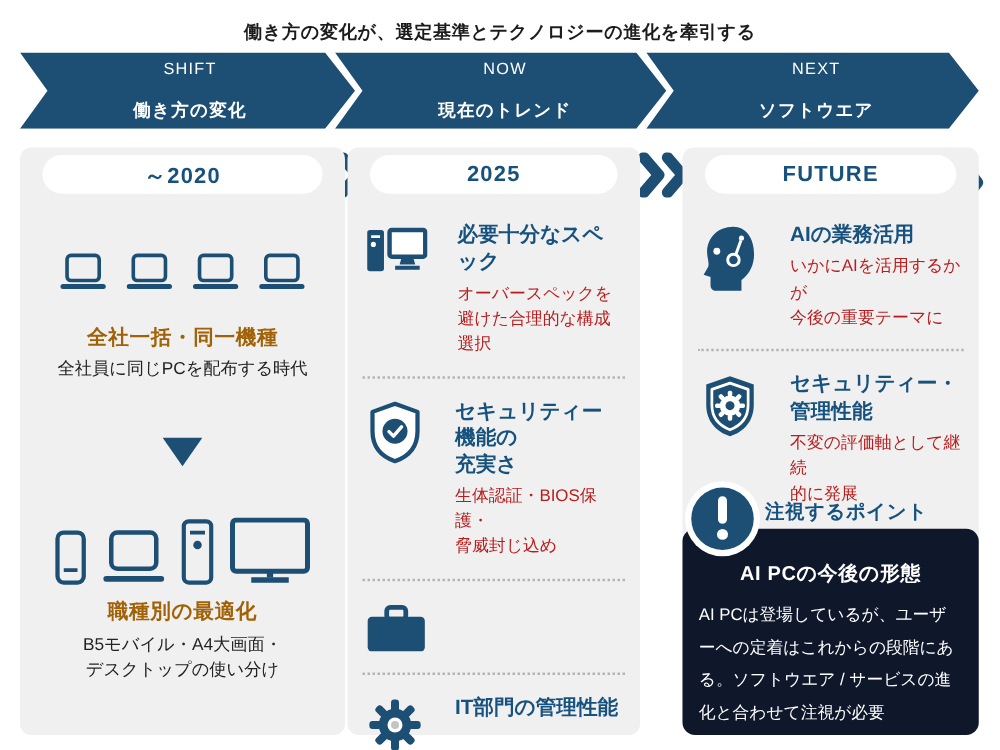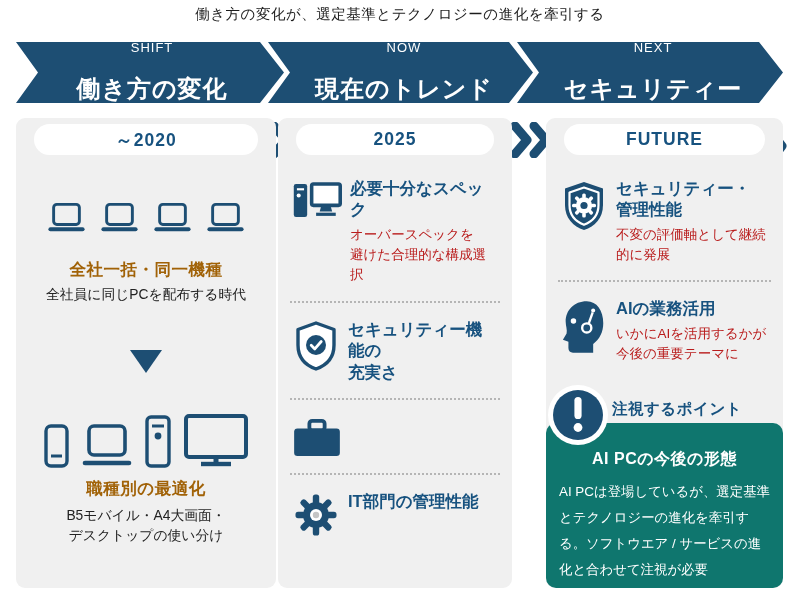--- a/index.html
+++ b/index.html
@@ -3,29 +3,29 @@
 <meta charset="utf-8">
 <style>
   html,body{margin:0;padding:0;background:#fff;}
   .stage{
     position:relative;width:800px;height:600px;background:#ffffff;overflow:hidden;
     font-family:"Liberation Sans","DejaVu Sans",sans-serif;color:#222;
   }
   .ws{white-space:pre-line;}
   
   .page-title{
-    position:absolute;top:5px;left:0;width:800px;text-align:center;
-    font-size:14.5px;font-weight:400;color:#1c1c1c;letter-spacing:.5px;
+    position:absolute;top:16px;left:0;width:800px;text-align:center;
+    font-size:14.5px;font-weight:700;color:#1c1c1c;letter-spacing:.5px;
   }
   
   .arrows{position:absolute;left:0;top:42px;width:800px;height:61px;}
   .stage-label{position:absolute;top:42px;height:61px;display:flex;flex-direction:column;
     align-items:center;justify-content:center;gap:18px;color:#fff;pointer-events:none;}
   .stage-label .eyebrow{font-size:13px;letter-spacing:1px;}
-  .stage-label .slabel{font-size:24px;font-weight:700;letter-spacing:1px;}
+  .stage-label .slabel{font-size:14px;font-weight:700;letter-spacing:1px;}
   .lab1{left:40px;width:224px;}
   .lab2{left:292px;width:224px;}
   .lab3{left:541px;width:224px;}
   
   .sep{position:absolute;}
   .sep1{left:251px;top:122px;}
   .sep2{left:511px;top:122px;}
   .sep3{left:764px;top:124px;}
   
   .panel{position:absolute;top:118px;height:470px;background:#f0f0f0;border-radius:9px;}
@@ -44,28 +44,28 @@
   .row-devices{top:288px;gap:13px;height:62px;}
   .b-title{font-size:16.5px;font-weight:700;color:#a16207;letter-spacing:.5px;text-align:center;}
   .t1{top:141px;}
   .t2{top:360px;}
   .b-body{font-size:13.8px;color:#222;line-height:1.45;}
   .bd1{top:167px;text-align:center;}
   .bd2{top:388px;}
   .tri{top:232px;}
   
   .items{position:absolute;top:44px;left:12px;right:12px;}
-  .item{display:flex;gap:8px;padding:16px 2px 15px;border-bottom:2px dotted #b5b5b5;}
+  .item{display:flex;gap:24px;padding:16px 2px 15px;border-bottom:2px dotted #b5b5b5;}
   .item:last-child{border-bottom:none;}
   .item .ic{flex:0 0 48px;display:flex;justify-content:center;align-items:flex-start;padding-top:2px;}
   .i-title{font-size:16.5px;font-weight:700;color:#17527f;line-height:1.3;}
   .i-body{font-size:13.5px;color:#b91c1c;line-height:1.5;margin-top:4px;}
   
   .callout-box{
-    position:absolute;left:0;right:0;top:305px;bottom:0;background:#0f766e;border-radius:10px;
+    position:absolute;left:0;right:0;top:305px;bottom:0;background:#0f172a;border-radius:10px;
     padding:26px 13px 10px;box-sizing:border-box;color:#fff;
   }
   .c-title{text-align:center;font-size:16px;font-weight:700;letter-spacing:.5px;}
   .c-body{margin-top:9px;font-size:13.4px;line-height:1.95;}
   .c-icon{position:absolute;left:1px;top:266px;width:62px;height:62px;}
   .c-label{position:absolute;left:66px;top:281px;font-size:15.5px;font-weight:700;color:#17527f;letter-spacing:.5px;}
   svg{display:block;}
 </style>
 </head>
 <body>
@@ -82,21 +82,21 @@
   <div class="stage-label lab1">
     <div class="eyebrow">SHIFT</div>
     <div class="slabel">働き方の変化</div>
   </div>
   <div class="stage-label lab2">
     <div class="eyebrow">NOW</div>
     <div class="slabel">現在のトレンド</div>
   </div>
   <div class="stage-label lab3">
     <div class="eyebrow">NEXT</div>
-    <div class="slabel">セキュリティー</div>
+    <div class="slabel">ソフトウエア</div>
   </div>
 
   <div class="sep sep1">
     <svg width="40" height="36" viewBox="0 0 40 36" fill="none" stroke="#1d4e73" stroke-width="9" stroke-linecap="round" stroke-linejoin="round">
       <path d="M4,4 L16,18 L4,32"></path>
         <path d="M23,4 L35,18 L23,32"></path>
     </svg>
   </div>
   <div class="sep sep2">
     <svg width="40" height="36" viewBox="0 0 40 36" fill="none" stroke="#1d4e73" stroke-width="9" stroke-linecap="round" stroke-linejoin="round">
@@ -194,20 +194,22 @@
         <div class="ic">
           <svg width="44" height="50" viewBox="0 0 44 50">
             <path d="M22,2 L40,8.5 V24 C40,37 32,44.5 22,48 C12,44.5 4,37 4,24 V8.5 Z" fill="#ffffff" stroke="#1d4e73" stroke-width="3.4" stroke-linejoin="round"></path>
             <circle cx="22" cy="24" r="10" fill="#1d4e73"></circle>
             <path d="M17.2,24.3 l3.6,3.6 l6.4,-7.4" fill="none" stroke="#ffffff" stroke-width="2.8" stroke-linecap="round" stroke-linejoin="round"></path>
           </svg>
         </div>
         <div class="txt">
           <div class="i-title ws">セキュリティー機能の
 充実さ</div>
+          <div class="i-body ws">生体認証・BIOS保護・
+脅威封じ込め</div>
         </div>
       </div>
 
       <div class="item">
         <div class="ic">
           <svg width="50" height="40" viewBox="0 0 52 42">
             <rect x="18" y="3" width="16" height="10" rx="3" fill="none" stroke="#1d4e73" stroke-width="4"></rect>
             <rect x="2" y="11" width="48" height="29" rx="3.5" fill="#1d4e73"></rect>
           </svg>
         </div>
@@ -242,20 +244,37 @@
     </div>
   </section>
 
   <section class="panel panel3">
     <div class="badge">FUTURE</div>
 
     <div class="items">
 
       <div class="item">
         <div class="ic">
+          <svg width="44" height="54" viewBox="0 0 48 58">
+            <path d="M27,1 C13,1 4,11 4,23 C4,28 6,32 5,36 L1,43 L7,45 L7,52 C7,55.5 9,57 12,57 L34,57 L34,47.5 C41,42.5 45,34.5 45,25 C45,11 38,1 27,1 Z" fill="#1d4e73"></path>
+            <circle cx="12.5" cy="22.5" r="3" fill="#ffffff"></circle>
+            <circle cx="27" cy="30" r="5" fill="none" stroke="#ffffff" stroke-width="2.6"></circle>
+            <line x1="29" y1="25.5" x2="33.5" y2="13" stroke="#ffffff" stroke-width="2.6"></line>
+            <circle cx="34" cy="11" r="2.2" fill="#ffffff"></circle>
+          </svg>
+        </div>
+        <div class="txt">
+          <div class="i-title ws">AIの業務活用</div>
+          <div class="i-body ws">いかにAIを活用するかが
+今後の重要テーマに</div>
+        </div>
+      </div>
+
+      <div class="item">
+        <div class="ic">
           <svg width="46" height="52" viewBox="0 0 46 52">
             <path d="M23,2 L42,8.5 V25 C42,38 34,46.5 23,50 C12,46.5 4,38 4,25 V8.5 Z" fill="#1d4e73"></path>
             <path d="M23,7.5 L37.5,12.5 V25 C37.5,35 31.5,41.5 23,44.8 C14.5,41.5 8.5,35 8.5,25 V12.5 Z" fill="none" stroke="#ffffff" stroke-width="2.2" stroke-linejoin="round"></path>
             <g fill="#ffffff">
               <circle cx="23" cy="25.5" r="8.2"></circle>
               <rect x="21.2" y="13.5" width="3.6" height="5" rx="1.5"></rect>
               <rect x="21.2" y="13.5" width="3.6" height="5" rx="1.5" transform="rotate(45 23 25.5)"></rect>
               <rect x="21.2" y="13.5" width="3.6" height="5" rx="1.5" transform="rotate(90 23 25.5)"></rect>
               <rect x="21.2" y="13.5" width="3.6" height="5" rx="1.5" transform="rotate(135 23 25.5)"></rect>
               <rect x="21.2" y="13.5" width="3.6" height="5" rx="1.5" transform="rotate(180 23 25.5)"></rect>
@@ -267,42 +286,25 @@
           </svg>
         </div>
         <div class="txt">
           <div class="i-title ws">セキュリティー・
 管理性能</div>
           <div class="i-body ws">不変の評価軸として継続
 的に発展</div>
         </div>
       </div>
 
-      <div class="item">
-        <div class="ic">
-          <svg width="44" height="54" viewBox="0 0 48 58">
-            <path d="M27,1 C13,1 4,11 4,23 C4,28 6,32 5,36 L1,43 L7,45 L7,52 C7,55.5 9,57 12,57 L34,57 L34,47.5 C41,42.5 45,34.5 45,25 C45,11 38,1 27,1 Z" fill="#1d4e73"></path>
-            <circle cx="12.5" cy="22.5" r="3" fill="#ffffff"></circle>
-            <circle cx="27" cy="30" r="5" fill="none" stroke="#ffffff" stroke-width="2.6"></circle>
-            <line x1="29" y1="25.5" x2="33.5" y2="13" stroke="#ffffff" stroke-width="2.6"></line>
-            <circle cx="34" cy="11" r="2.2" fill="#ffffff"></circle>
-          </svg>
-        </div>
-        <div class="txt">
-          <div class="i-title ws">AIの業務活用</div>
-          <div class="i-body ws">いかにAIを活用するかが
-今後の重要テーマに</div>
-        </div>
-      </div>
-
     </div>
 
     <div class="callout-box">
       <div class="c-title">AI PCの今後の形態</div>
-      <div class="c-body">AI PCは登場しているが、選定基準とテクノロジーの進化を牽引する。ソフトウエア / サービスの進化と合わせて注視が必要</div>
+      <div class="c-body">AI PCは登場しているが、ユーザーへの定着はこれからの段階にある。ソフトウエア / サービスの進化と合わせて注視が必要</div>
     </div>
     <div class="c-icon">
       <svg width="62" height="62" viewBox="0 0 62 62">
         <circle cx="31" cy="31" r="30" fill="#ffffff"></circle>
         <circle cx="31" cy="31" r="25" fill="#1d4e73"></circle>
         <rect x="27.4" y="13" width="7.2" height="22" rx="3.6" fill="#ffffff"></rect>
         <circle cx="31" cy="43.5" r="4.4" fill="#ffffff"></circle>
       </svg>
     </div>
     <div class="c-label">注視するポイント</div>

